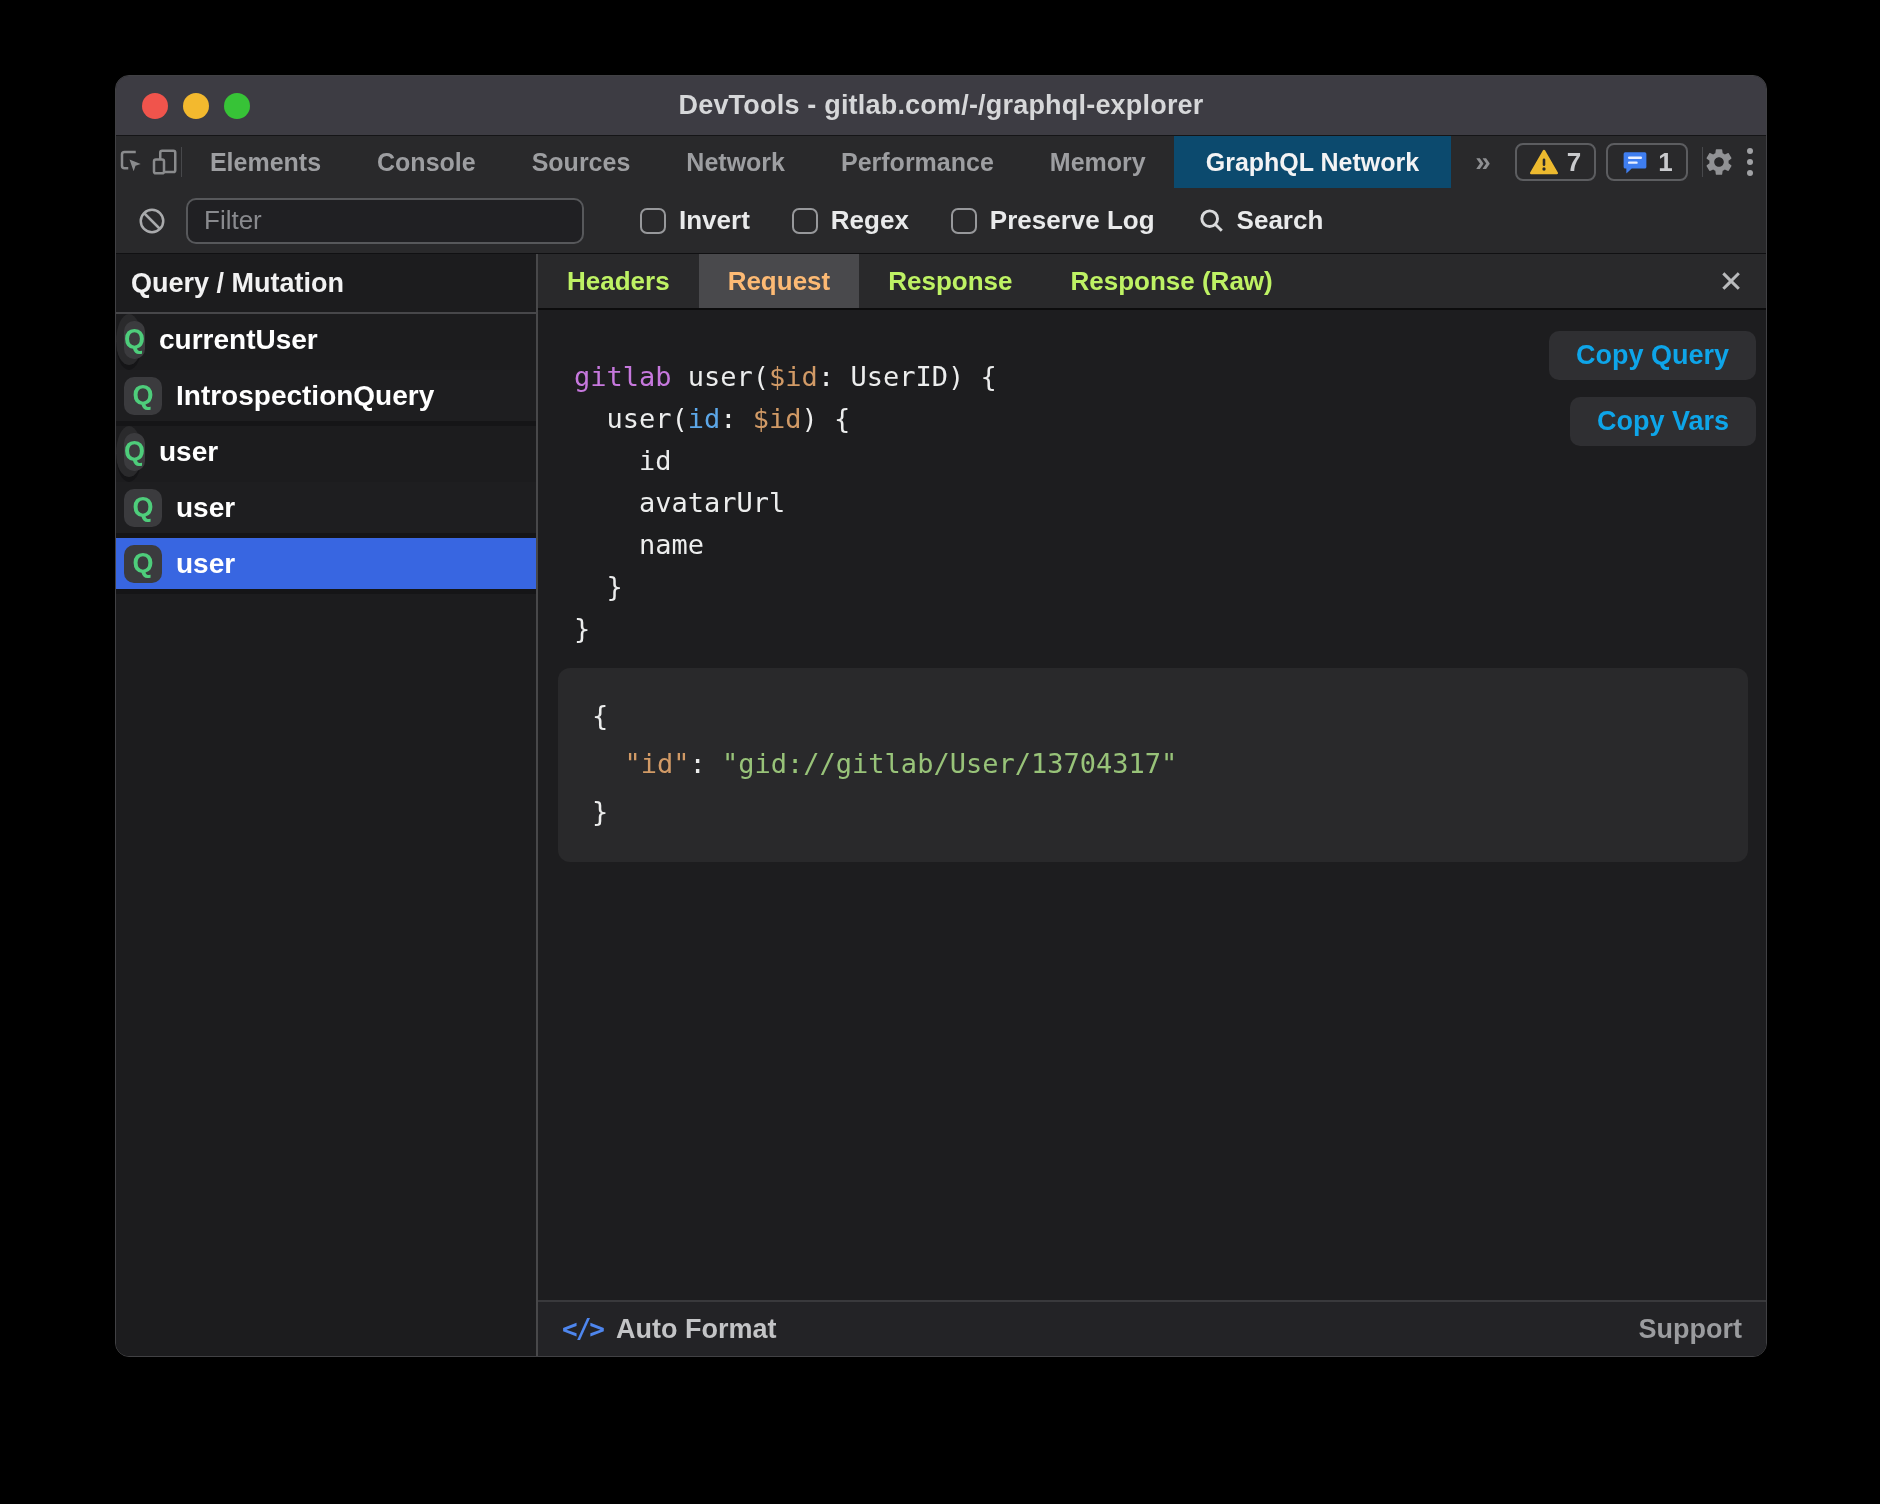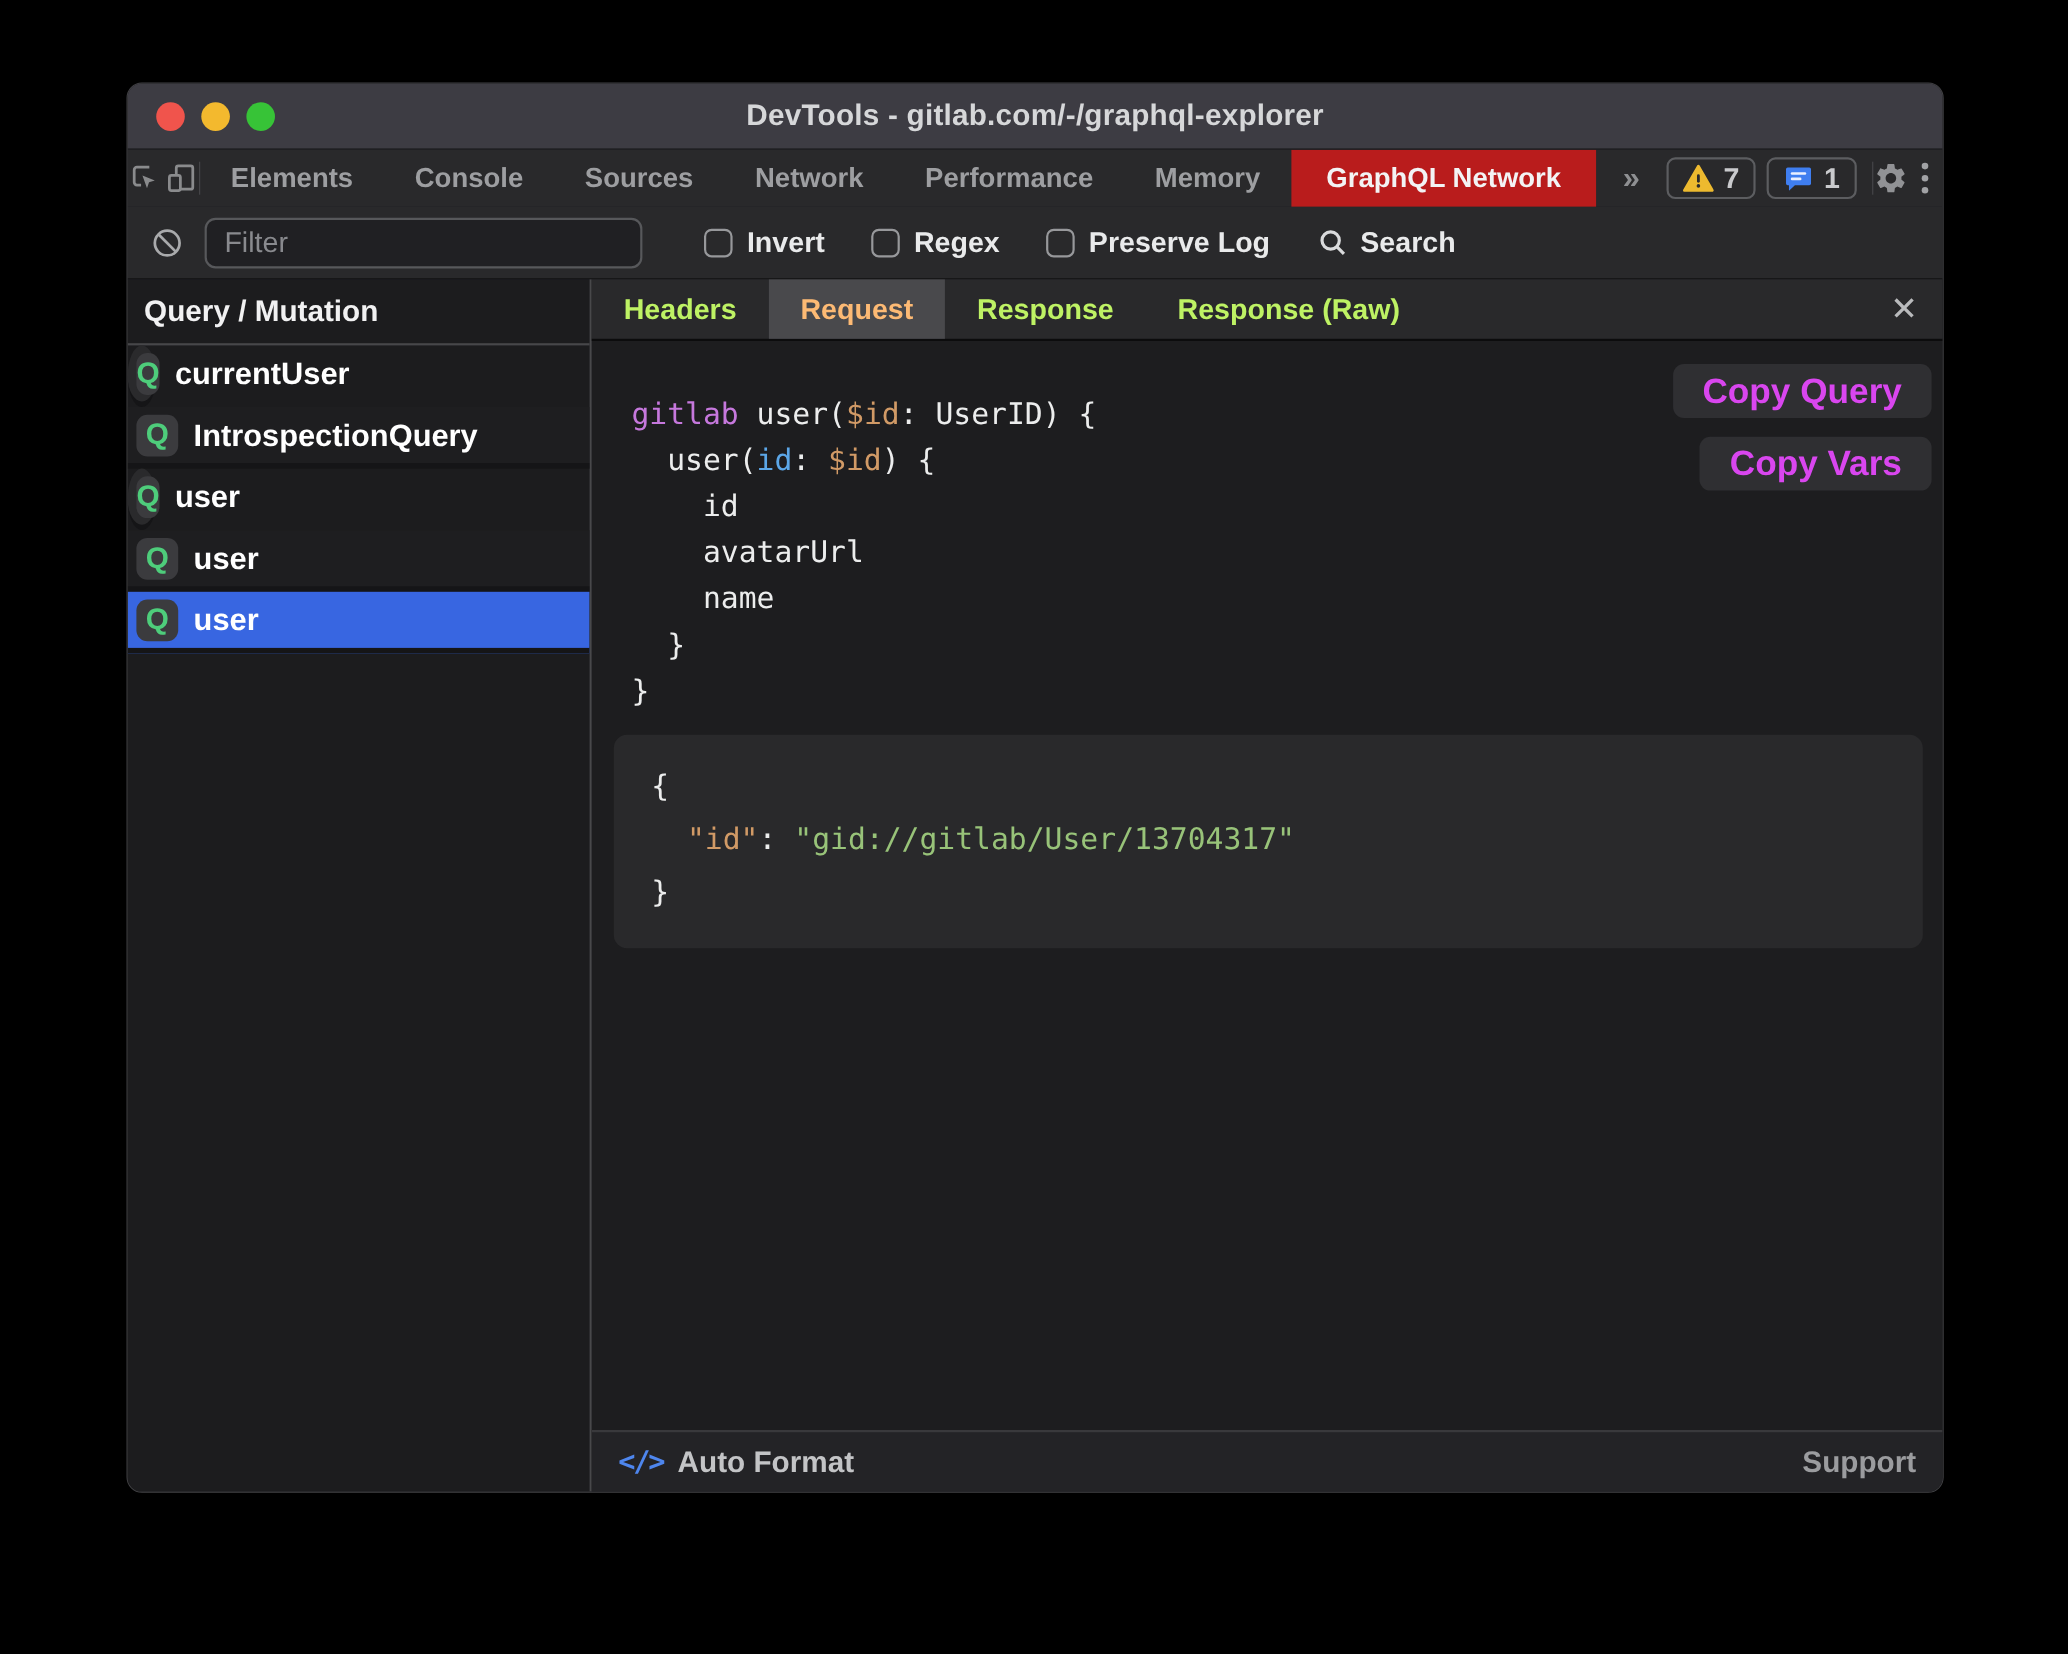--- a/index.html
+++ b/index.html
@@ -19,21 +19,21 @@
   .light { width:26px; height:26px; border-radius:50%; display:inline-block; }
   .light.red { background:#f0544c; } .light.yellow { background:#f3b92e; } .light.green { background:#37c337; }
 
   
   .tabbar { height:52px; background:#29292b; flex:0 0 auto; display:flex; align-items:stretch; }
   .iconbtn { display:flex; align-items:center; justify-content:center; width:52px; }
   .vsep { width:2px; height:30px; background:#47484b; align-self:center; }
   .tabs { display:flex; align-items:stretch; }
   .tab { display:flex; align-items:center; padding:0 28px; color:#9d9ea1;
          font-size:25px; font-weight:600; white-space:nowrap; }
-  .tab.active { background:#b91c1c; color:#f3f3f4; padding:0 32px; font-weight:700; }
+  .tab.active { background:#0c4a6e; color:#f3f3f4; padding:0 32px; font-weight:700; }
   .tab.more { padding:0 24px; font-size:28px; color:#8e8f92; }
   .spacer { flex:1; }
   .badgewrap { display:flex; align-items:center; gap:10px; margin-right:14px; }
   .badge { display:flex; align-items:center; gap:9px; height:38px; padding:0 13px;
            border:2px solid #5c5d60; border-radius:8px; align-self:center;
            color:#c9cacd; font-size:26px; font-weight:600; }
   .iconpad { display:flex; align-items:center; justify-content:center; width:50px; align-self:stretch; }
   .kebab { display:flex; flex-direction:column; gap:5px; align-items:center; justify-content:center; }
   .kebab i { width:6px; height:6px; border-radius:50%; background:#a1a2a5; }
 
@@ -87,21 +87,21 @@
              padding:24px 34px 26px 34px; }
   .varsbox .cline { line-height:48px; }
   .tok-p   { color:#eceded; }
   .tok-kw  { color:var(--kw); }
   .tok-var { color:var(--var); }
   .tok-arg { color:var(--arg); }
   .tok-key { color:var(--key); }
   .tok-str { color:var(--str); }
 
   .copybtn { position:absolute; right:10px; height:49px; background:#2f2f32; border:none;
-             border-radius:10px; color:#d946ef; font-size:32px; font-weight:700;
+             border-radius:10px; color:#0ea5e9; font-size:27px; font-weight:700;
              padding:0 27px; font-family:"Liberation Sans",sans-serif; }
   #copy-query { top:21px; }
   #copy-vars  { top:87px; }
 
   .footer { height:56px; flex:0 0 auto; background:#232326; border-top:2px solid #39393c;
             display:flex; align-items:center; padding:0 24px; }
   .autofmt { display:flex; align-items:center; gap:13px; color:#c3c4c6;
              font-size:27px; font-weight:700; }
   .codeicon { color:var(--accent); font-family:"DejaVu Sans Mono",monospace;
               font-size:26px; font-weight:700; letter-spacing:-2px; }

